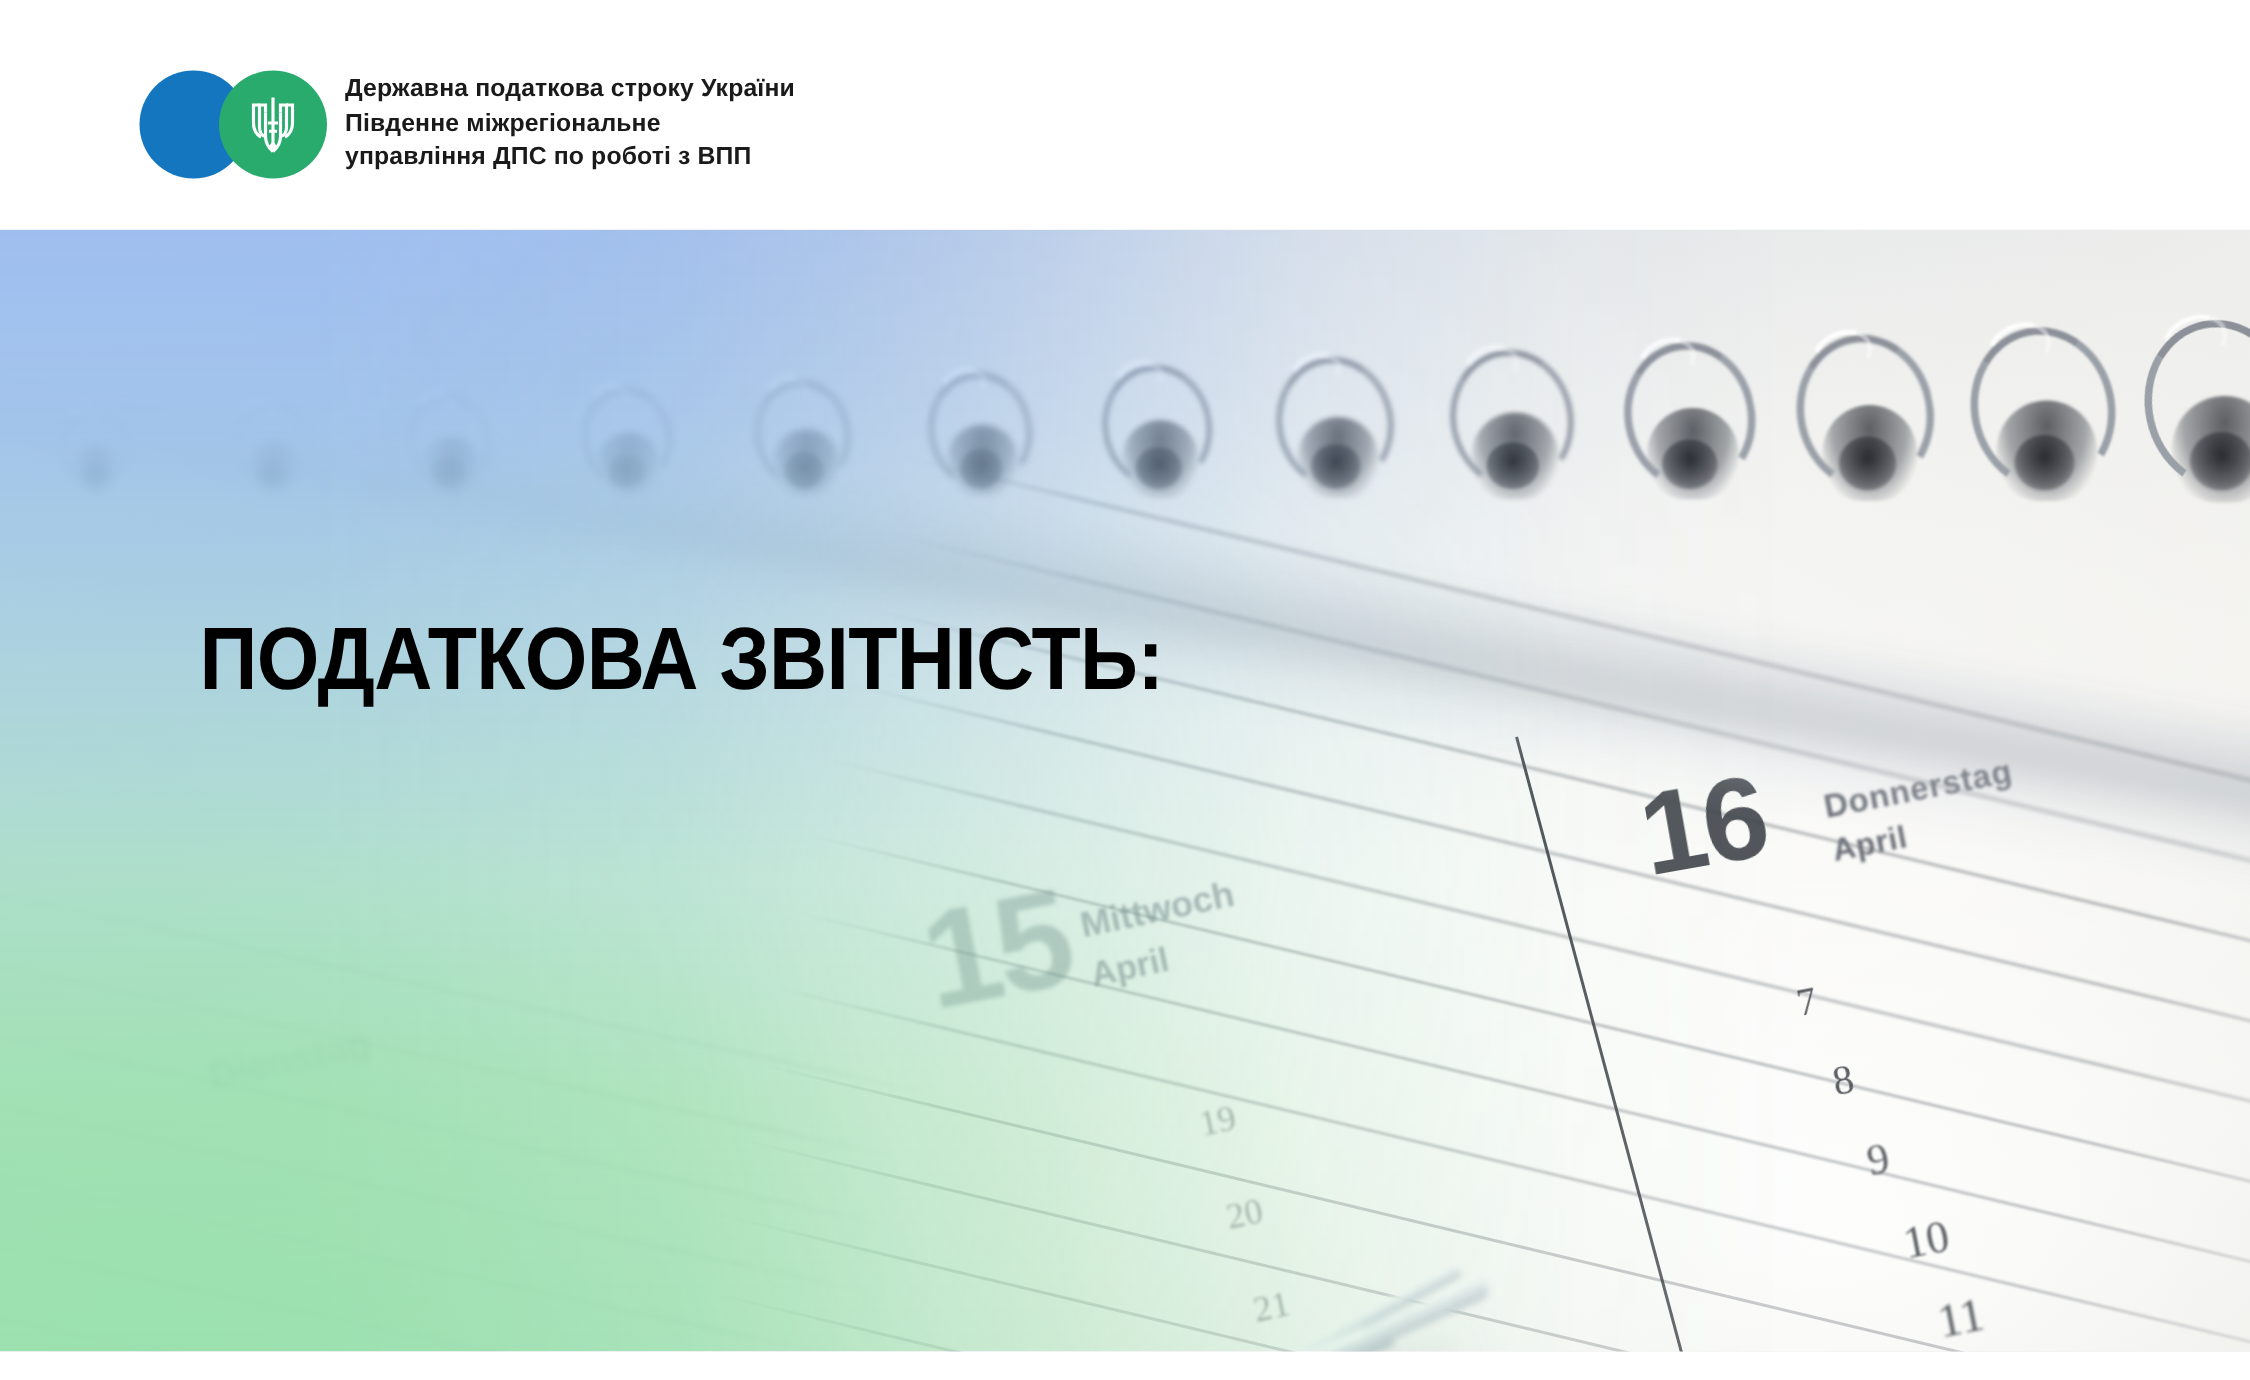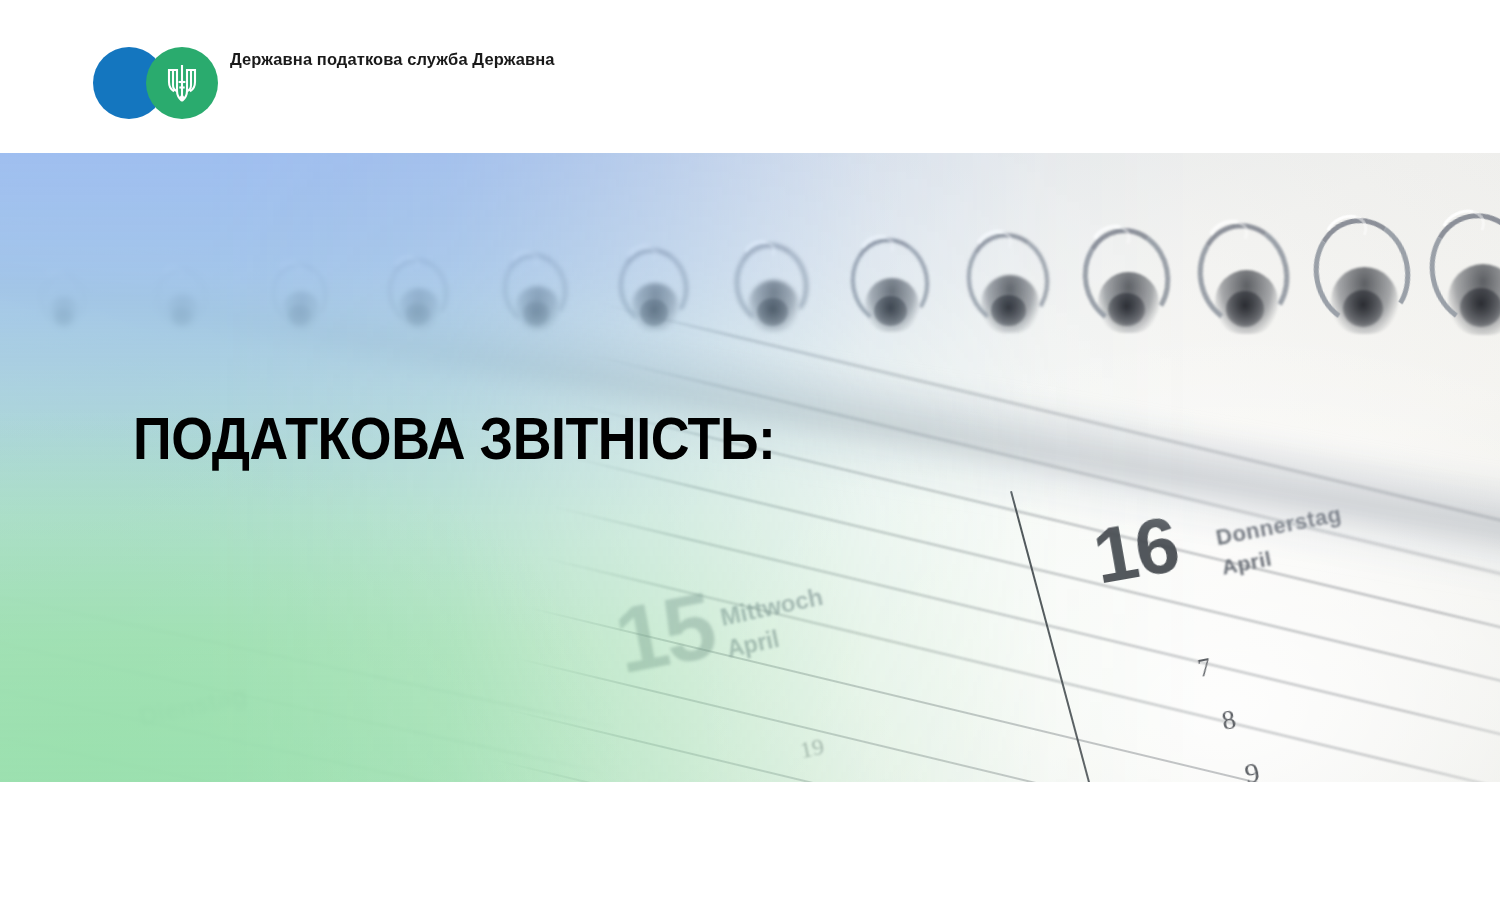--- a/index.html
+++ b/index.html
@@ -80,21 +80,21 @@
     color: #1a1a1a;
     letter-spacing: 0.1px;
     white-space: nowrap;
   }
 
   
   .banner {
     position: absolute;
     left: 0; top: 153px;
     width: 1500px;
-    height: 629px;
+    height: 748px;
     overflow: hidden;
     background: #e9ecef;
   }
 
   
   .photo {
     position: absolute;
     inset: 0;
     background:
       
@@ -401,21 +401,23 @@
             <path d="M26 9 L30 9 L30 21 C30 25.4 28 28.6 25 30.4"></path>
             <path d="M13.6 21 L20.4 21"></path>
             <path d="M14.3 26.5 L19.7 26.5"></path>
           </g>
           <path d="M17 33 L19.6 36.5 L17 40 L14.4 36.5 Z" fill="#ffffff"></path>
         </svg>
       </div>
     </div>
 
     <div class="header-text">
-      <span class="hline">Державна податкова служба Державна</span>
+      <span class="hline">Державна податкова строку України</span>
+      <span class="hline">Південне міжрегіональне</span>
+      <span class="hline">управління ДПС по роботі з ВПП</span>
     </div>
 
   </div>
 
   <div class="banner">
 
     <div class="photo"></div>
 
     <div class="rules-left" id="rulesLeft">
         <div class="rule" style="top: 0px; width: 700px; filter: blur(1.6px);"></div>

